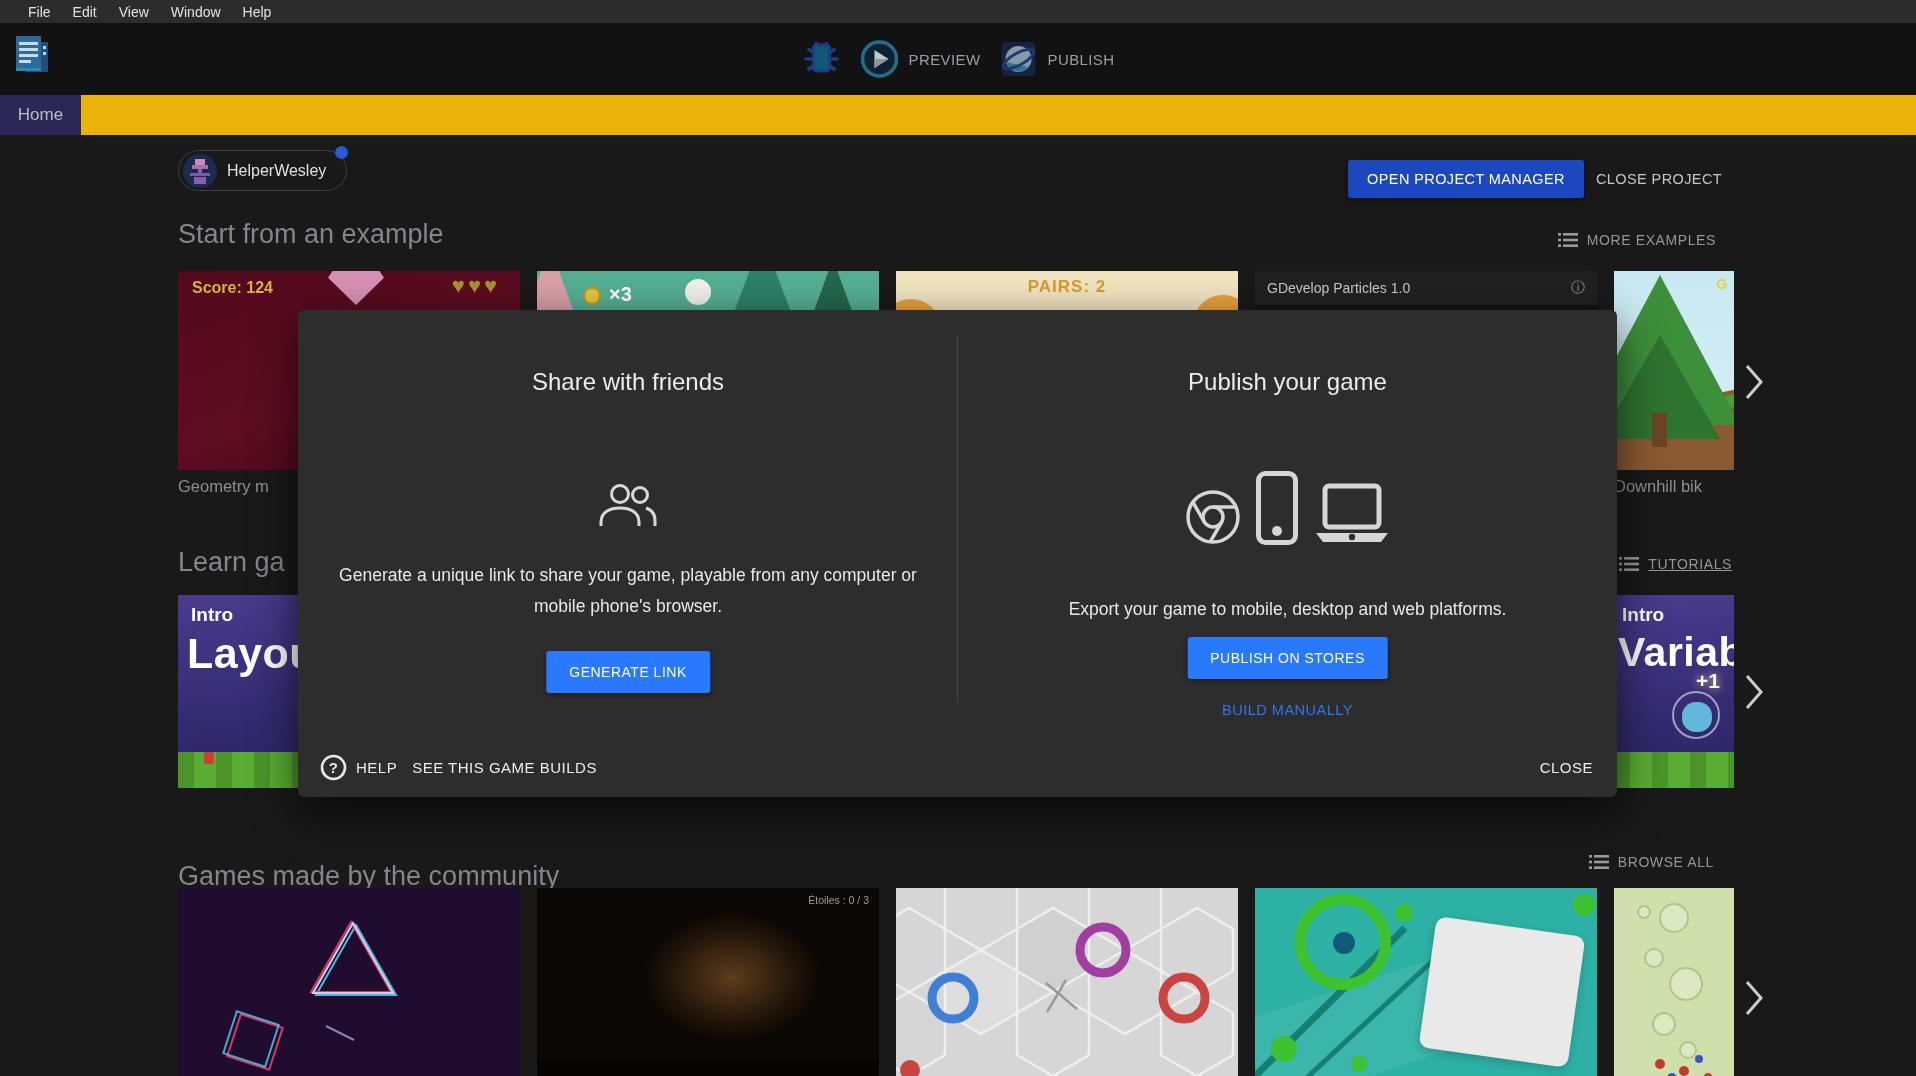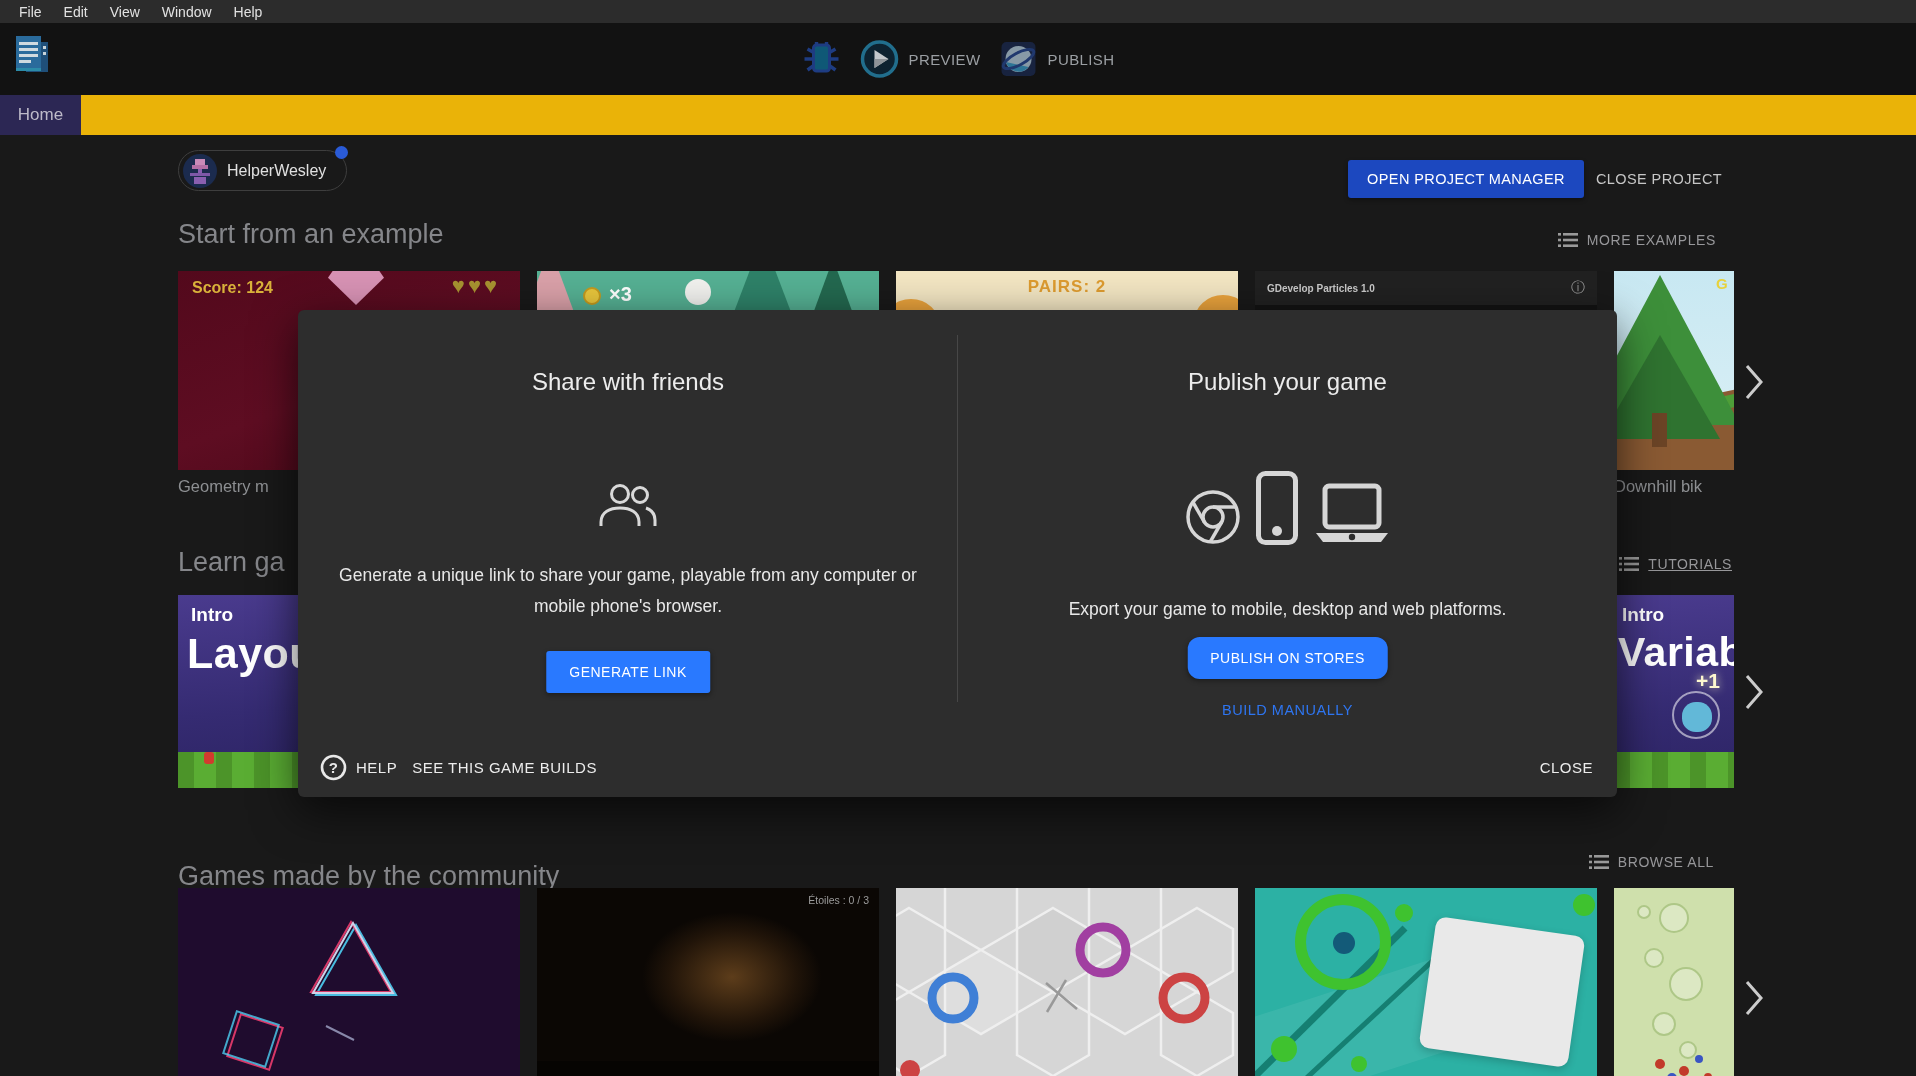--- a/index.html
+++ b/index.html
@@ -4,21 +4,21 @@
 <style>
   * { margin:0; padding:0; box-sizing:border-box; }
   html,body { background:#000; }
   #screen {
     position:relative; width:1916px; height:1076px; overflow:hidden;
     background:#121212; font-family:"Liberation Sans","DejaVu Sans",sans-serif;
     -webkit-font-smoothing:antialiased;
   }
   
   .menubar { position:absolute; top:0; left:0; width:100%; height:23px; background:#2c2c2c;
-    display:flex; align-items:center; padding-left:8px; z-index:5; }
+    display:flex; align-items:center; padding-left:17px; z-index:5; }
   .menu-item { color:#e2e2e2; font-size:14px; padding:0 11px; cursor:default; }
   
   .toolbar { position:absolute; top:23px; left:0; width:100%; height:72px; background:#121212; z-index:4; }
   .pm-icon { position:absolute; left:12px; top:10px; }
   .toolbar-center { position:absolute; left:958px; top:0; height:72px; transform:translateX(-50%);
     display:flex; align-items:center; gap:18px; }
   .tool-btn { display:flex; align-items:center; gap:9px; cursor:pointer;text-align:right; }
   .tool-label { color:#9b9fa3; font-size:15px; letter-spacing:.4px; }
   
   .tabrow { position:absolute; top:95px; left:0; width:100%; height:40px; background:#eab308; z-index:4; }
@@ -54,21 +54,21 @@
     background:#e8c63c; border:2px solid #c49a1e; }
   .t-platform .mult { position:absolute; left:72px; top:12px; color:#fff; font-weight:bold; font-size:20px; }
   .t-platform .ball { position:absolute; left:148px; top:8px; width:26px; height:26px; border-radius:50%; background:#f1f1ee; }
   .t-pairs { background:#f2e5c2; }
   .t-pairs .pairs-head { position:absolute; left:0; right:0; top:6px; text-align:center; color:#dd9b2f;
     font-weight:bold; font-size:17px; letter-spacing:1px; }
   .t-pairs .blob { position:absolute; width:58px; height:54px; border-radius:50%; background:#eaa33c; }
   .t-particles { background:#131313; }
   .t-particles .phead { position:absolute; left:0; right:0; top:0; height:34px; background:#212121;
     display:flex; align-items:center; padding:0 12px; }
-  .t-particles .ptitle { color:#c9c9c9; font-size:10px; flex:1;font-weight:bold; }
+  .t-particles .ptitle { color:#c9c9c9; font-size:14px; flex:1; }
   .t-particles .pinfo { color:#9a9a9a; font-size:14px; }
   .t-downhill { background:linear-gradient(#c8e8f2,#dcf0f6); }
   .t-downhill .dirt { position:absolute; left:-24px; bottom:-52px; width:280px; height:130px; background:#8a5a33; transform:rotate(-12deg); }
   .t-downhill .grassline { position:absolute; left:-24px; bottom:62px; width:280px; height:13px; background:#4e9e38; transform:rotate(-12deg); }
   .t-downhill .trunk { position:absolute; left:38px; top:142px; width:15px; height:34px; background:#6b4426; }
   .t-downhill .go { position:absolute; left:102px; top:4px; color:#e8d23c; font-weight:bold; font-size:15px; }
   
   .t-tut { background:linear-gradient(175deg,#4a3b8e 0%,#352b72 55%,#2a2260 100%); }
   .t-tut .kicker { position:absolute; left:13px; top:9px; color:#fff; font-size:19px; font-weight:600; }
   .t-tut .big { position:absolute; left:9px; top:34px; color:#fff; font-size:43px; font-weight:800; letter-spacing:.5px; white-space:nowrap; }
@@ -404,21 +404,21 @@
             <rect x="3.5" y="3.5" width="37" height="69" rx="7" stroke="#d6d6d6" stroke-width="5"></rect>
             <circle cx="22" cy="61" r="5" fill="#d6d6d6"></circle>
           </svg>
           <svg width="80" height="64" viewBox="0 0 80 64" fill="none">
             <rect x="13" y="4" width="54" height="41" rx="4" stroke="#d6d6d6" stroke-width="5"></rect>
             <path d="M4 51 h72 l-7 9 H11 Z" fill="#d6d6d6"></path>
             <circle cx="40" cy="55" r="3.2" fill="#2d2d2d"></circle>
           </svg>
         </div>
         <div class="modal-body" style="top:284px; width:640px;">Export your game to mobile, desktop and web platforms.</div>
-        <div class="modal-btn" style="top:327px;border-radius:12px;">PUBLISH ON STORES</div>
+        <div class="modal-btn" style="top:327px;">PUBLISH ON STORES</div>
         <div class="modal-link" style="top:392px;">BUILD MANUALLY</div>
       </div>
 
       <div class="modal-footer-left">
         <div class="footer-item">
           <svg width="27" height="27" viewBox="0 0 27 27">
             <circle cx="13.5" cy="13.5" r="11.5" stroke="#e8e8e8" stroke-width="2.6" fill="none"></circle>
             <text x="13.5" y="19" font-size="15" font-weight="bold" fill="#e8e8e8" text-anchor="middle" font-family="Liberation Sans, sans-serif">?</text>
           </svg>
           <span>HELP</span>

